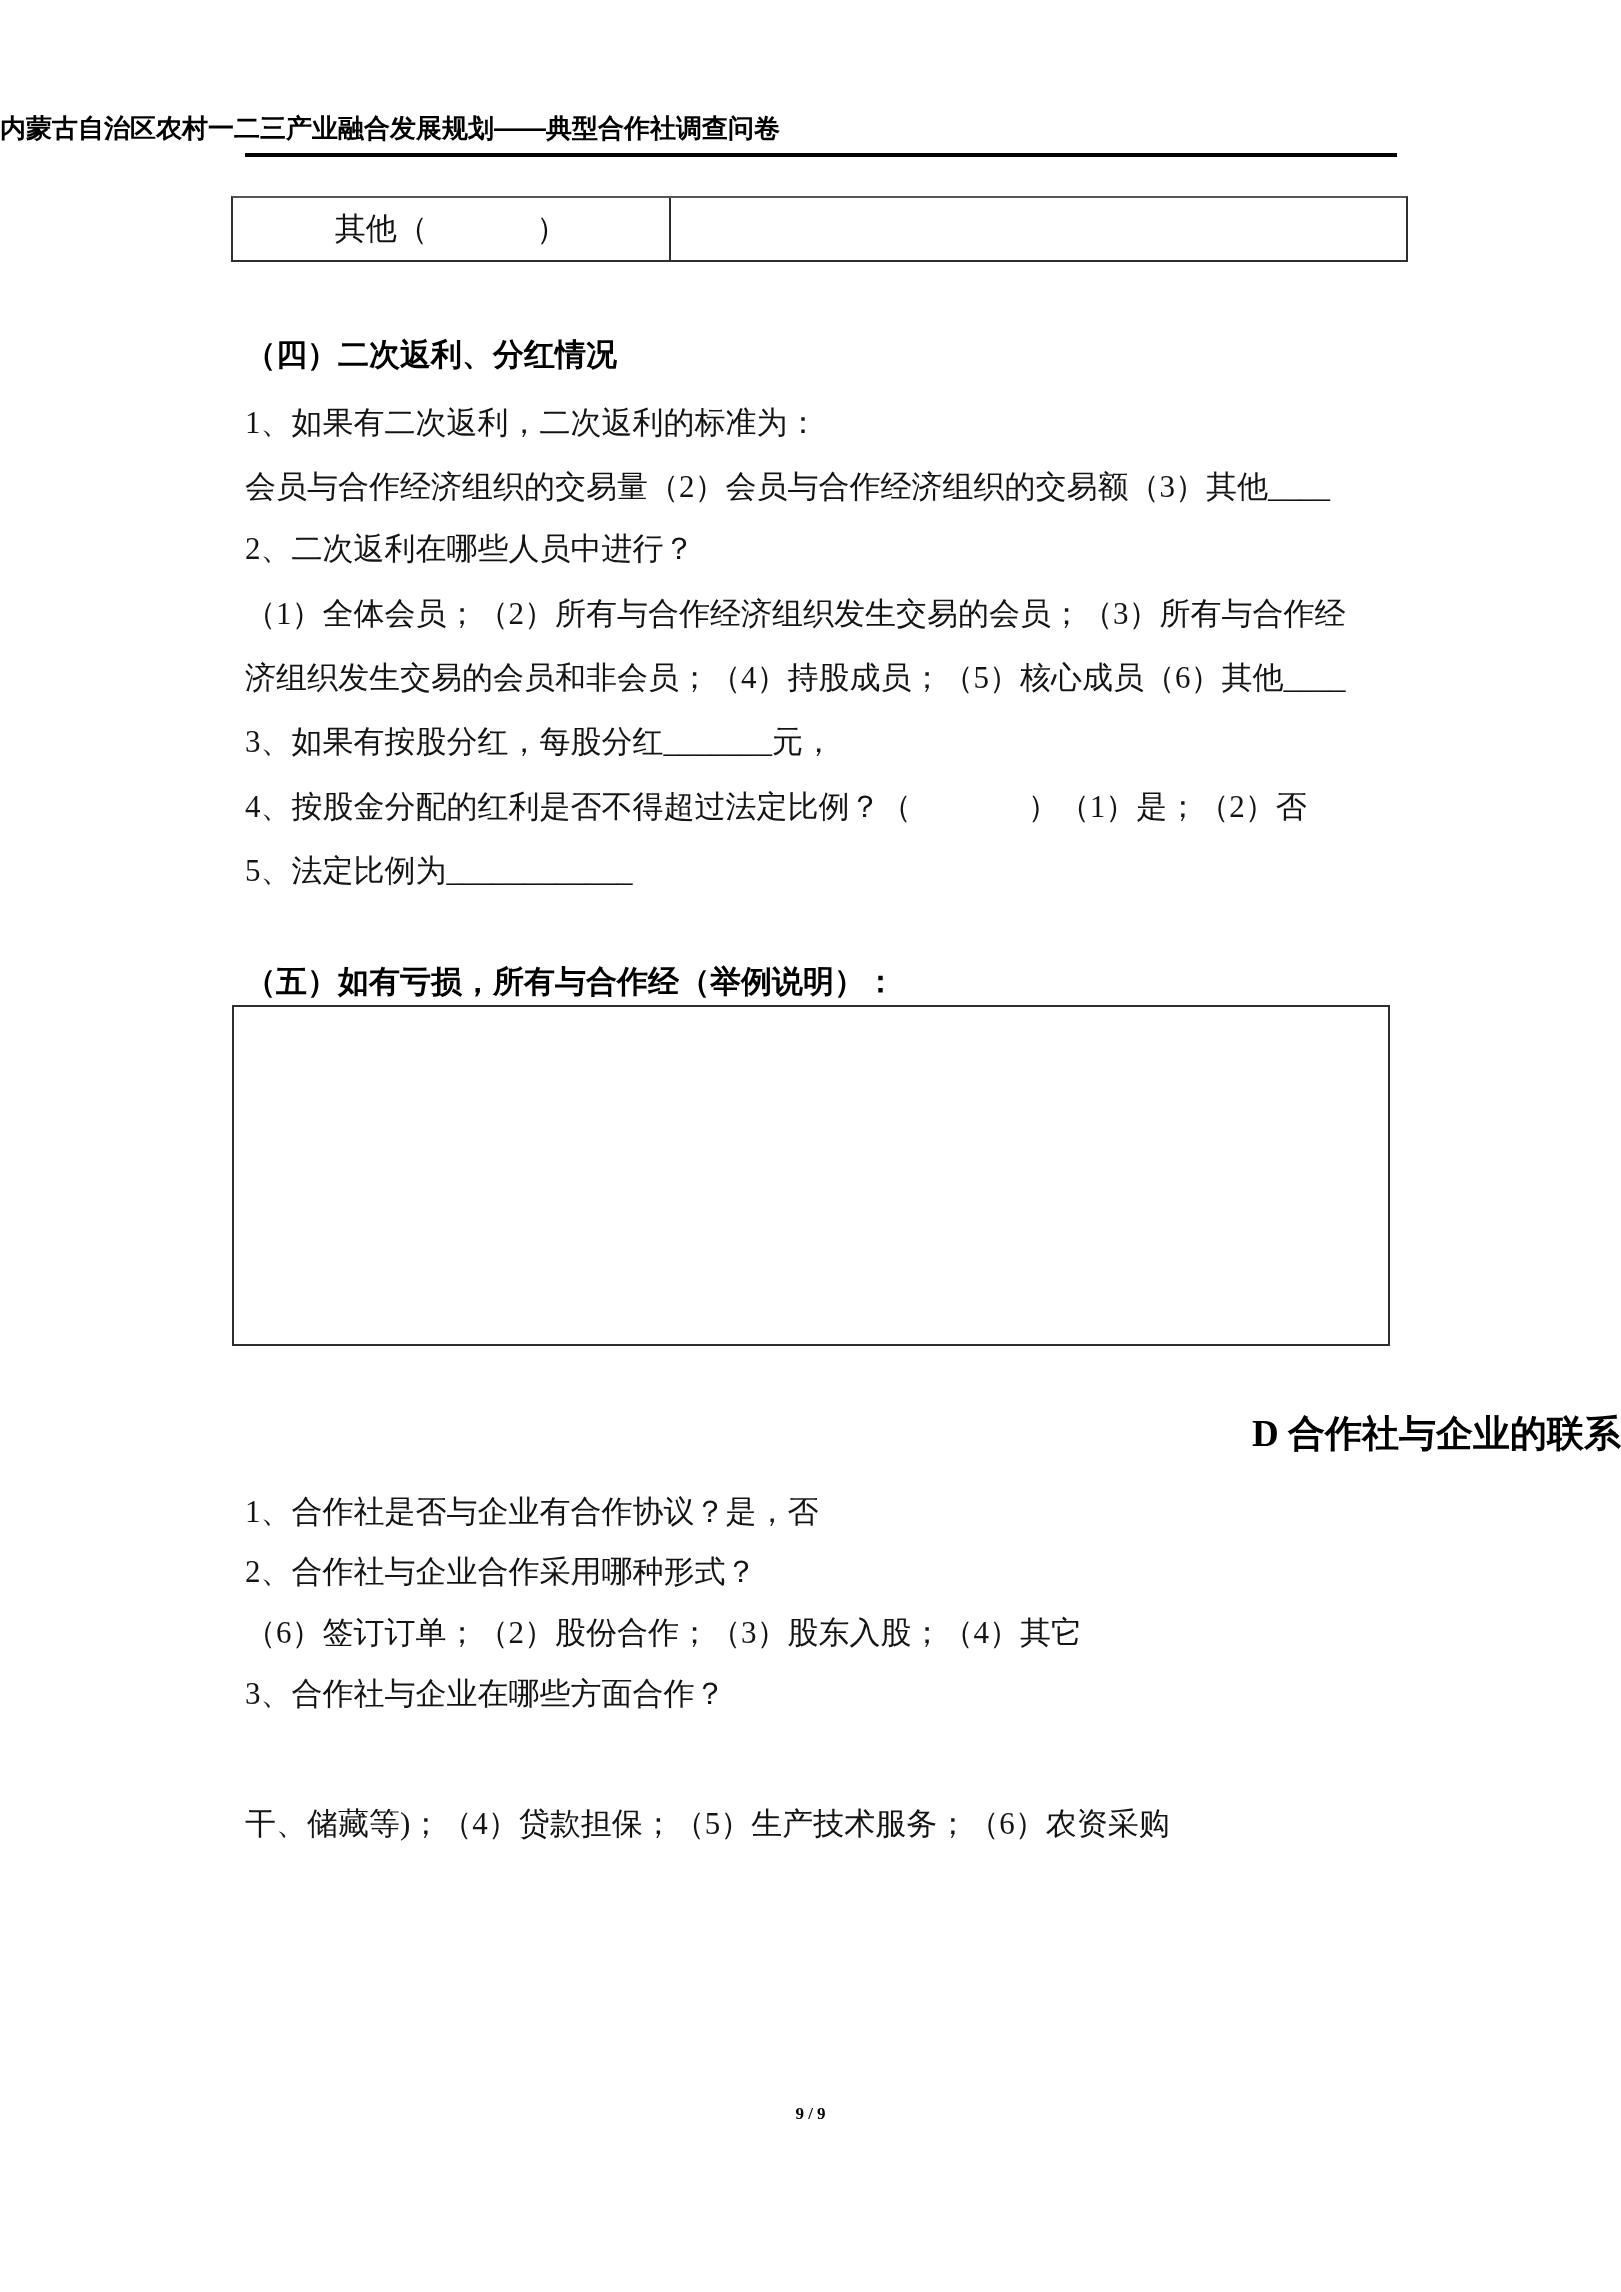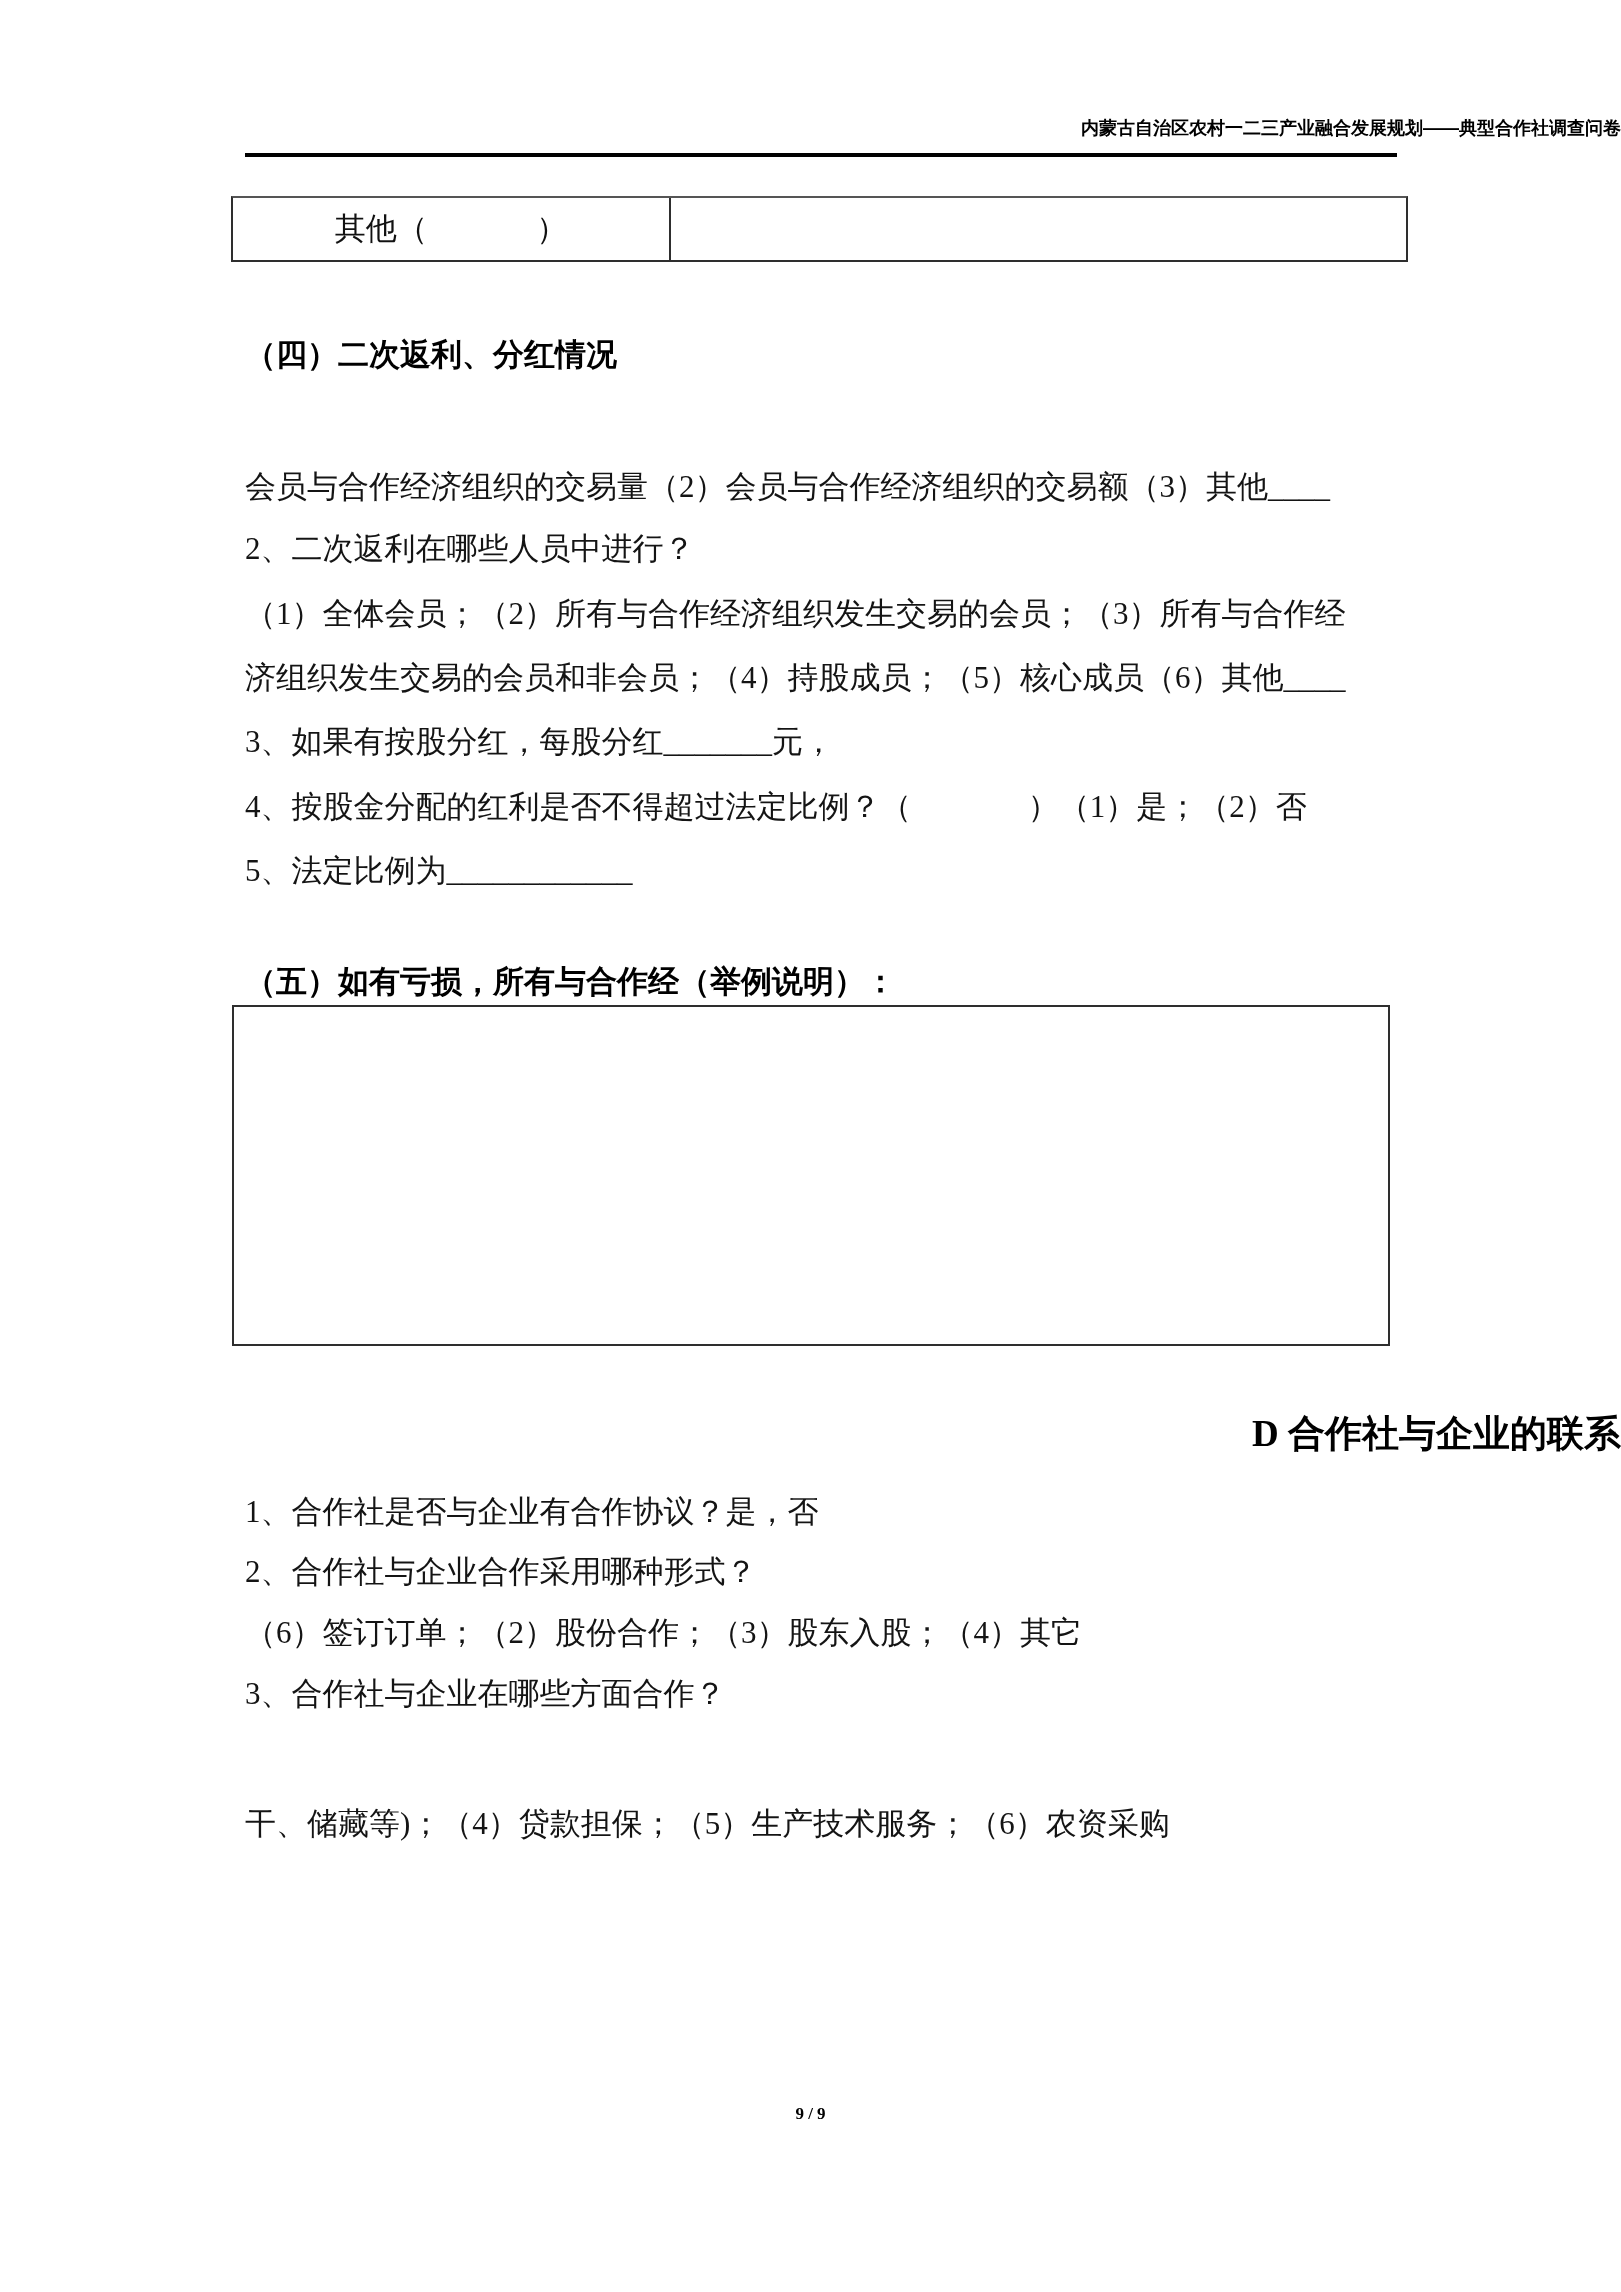--- a/index.html
+++ b/index.html
@@ -14,24 +14,24 @@
     background: #ffffff;
     color: #111111;
     font-family: "Liberation Serif", "DejaVu Serif", serif;
     overflow: hidden;
   }
   .doc-header {
     position: absolute;
     top: 112px;
     left: 0;
     width: 100%;
-    text-align: right;
+    text-align: left;
     font-family: "Liberation Sans", "DejaVu Sans", sans-serif;
     font-weight: bold;
-    font-size: 18px;
+    font-size: 26px;
     line-height: 33px;
     color: #000000;
     white-space: pre;
   }
   .header-rule {
     position: absolute;
     top: 153px;
     left: 245px;
     width: 1152px;
     height: 3.9px;
@@ -123,20 +123,21 @@
 
   <div class="header-rule"></div>
 
   <div class="frag-table">
     <div class="cell-label">其他（              ）</div>
     <div class="cell-value"></div>
   </div>
 
   <div class="line bold" style="top:333px">（四）二次返利、分红情况</div>
 
+  <div class="line" style="top:401px">1、如果有二次返利，二次返利的标准为：</div>
 
   <div class="line" style="top:465px">会员与合作经济组织的交易量（2）会员与合作经济组织的交易额（3）其他____</div>
 
   <div class="line" style="top:527px">2、二次返利在哪些人员中进行？</div>
 
   <div class="line" style="top:592px">（1）全体会员；（2）所有与合作经济组织发生交易的会员；（3）所有与合作经</div>
 
   <div class="line" style="top:656px">济组织发生交易的会员和非会员；（4）持股成员；（5）核心成员（6）其他____</div>
 
   <div class="line" style="top:720px">3、如果有按股分红，每股分红_______元，</div>

